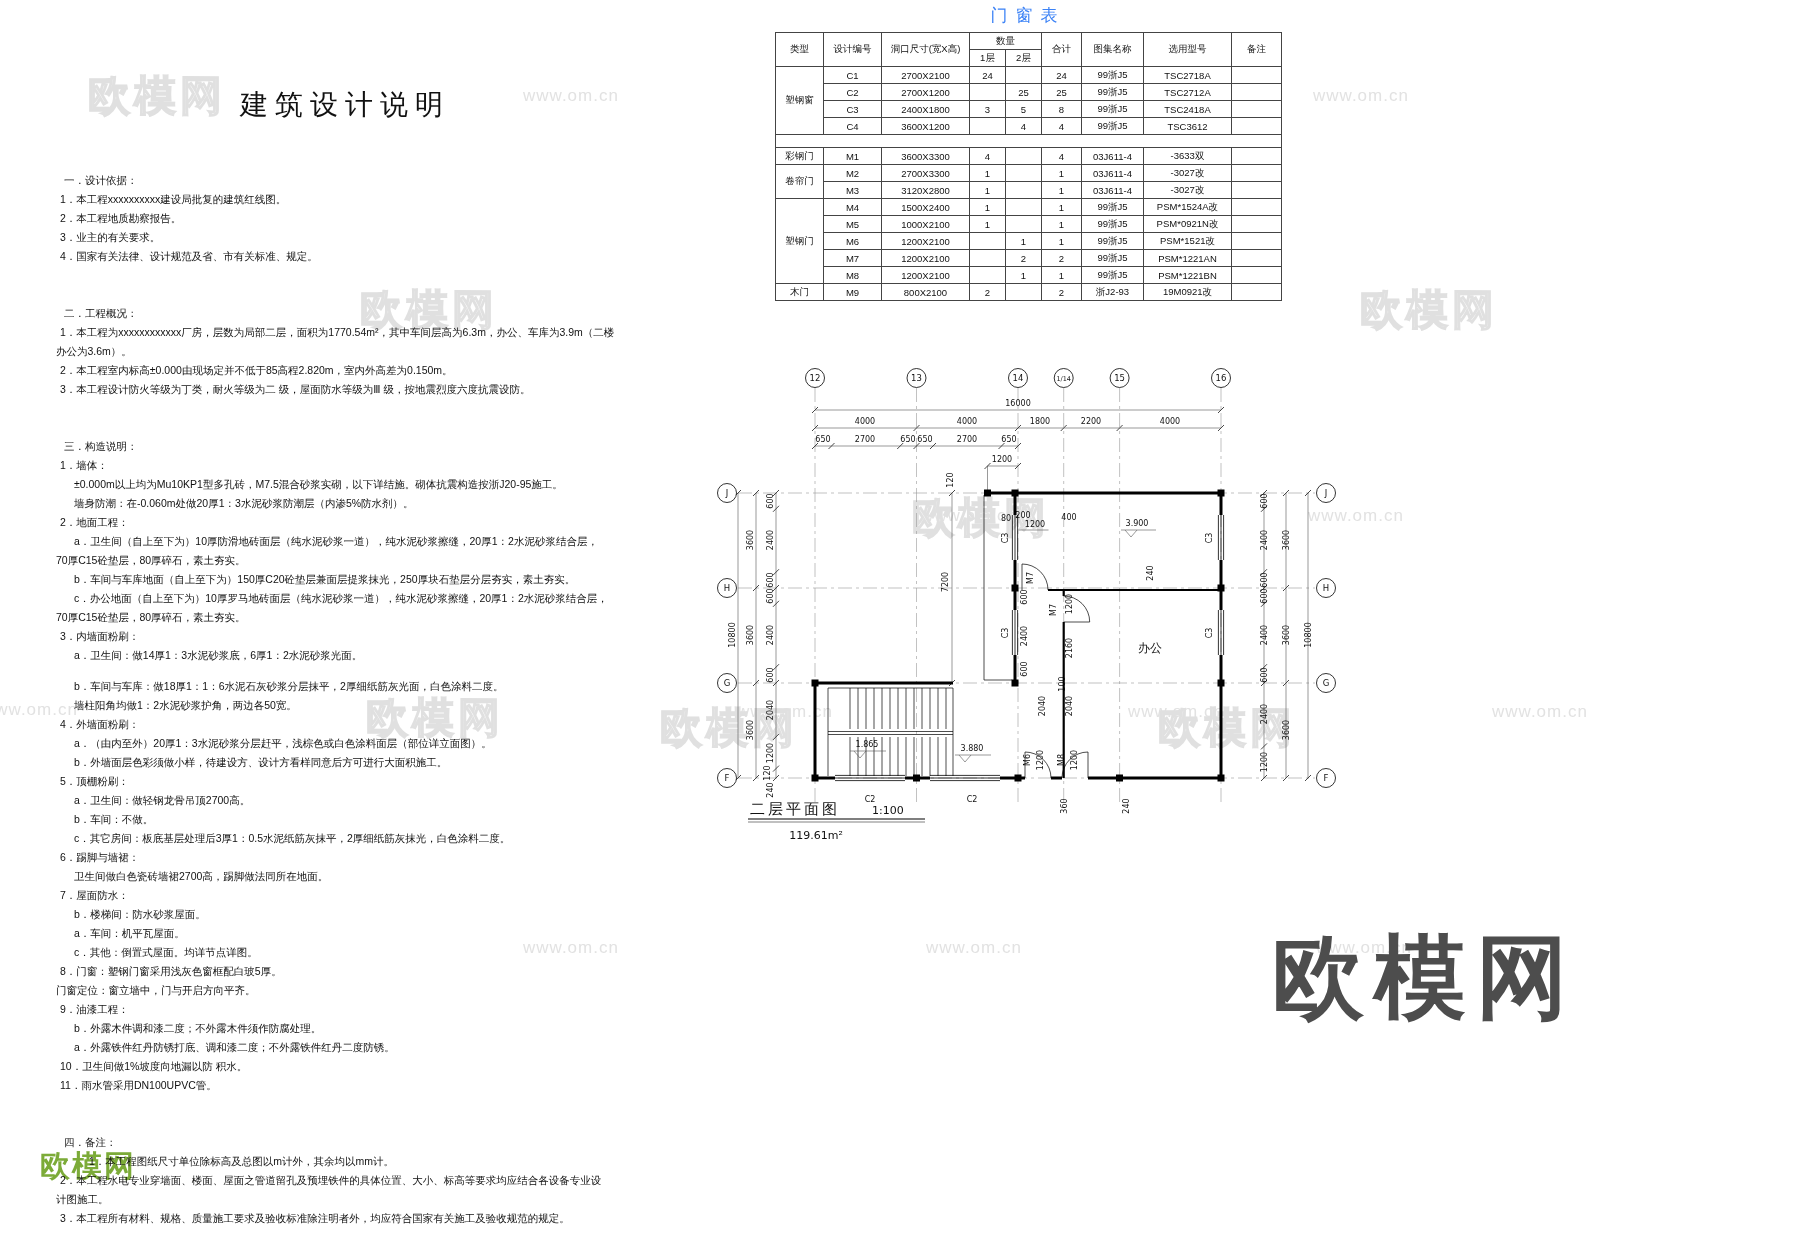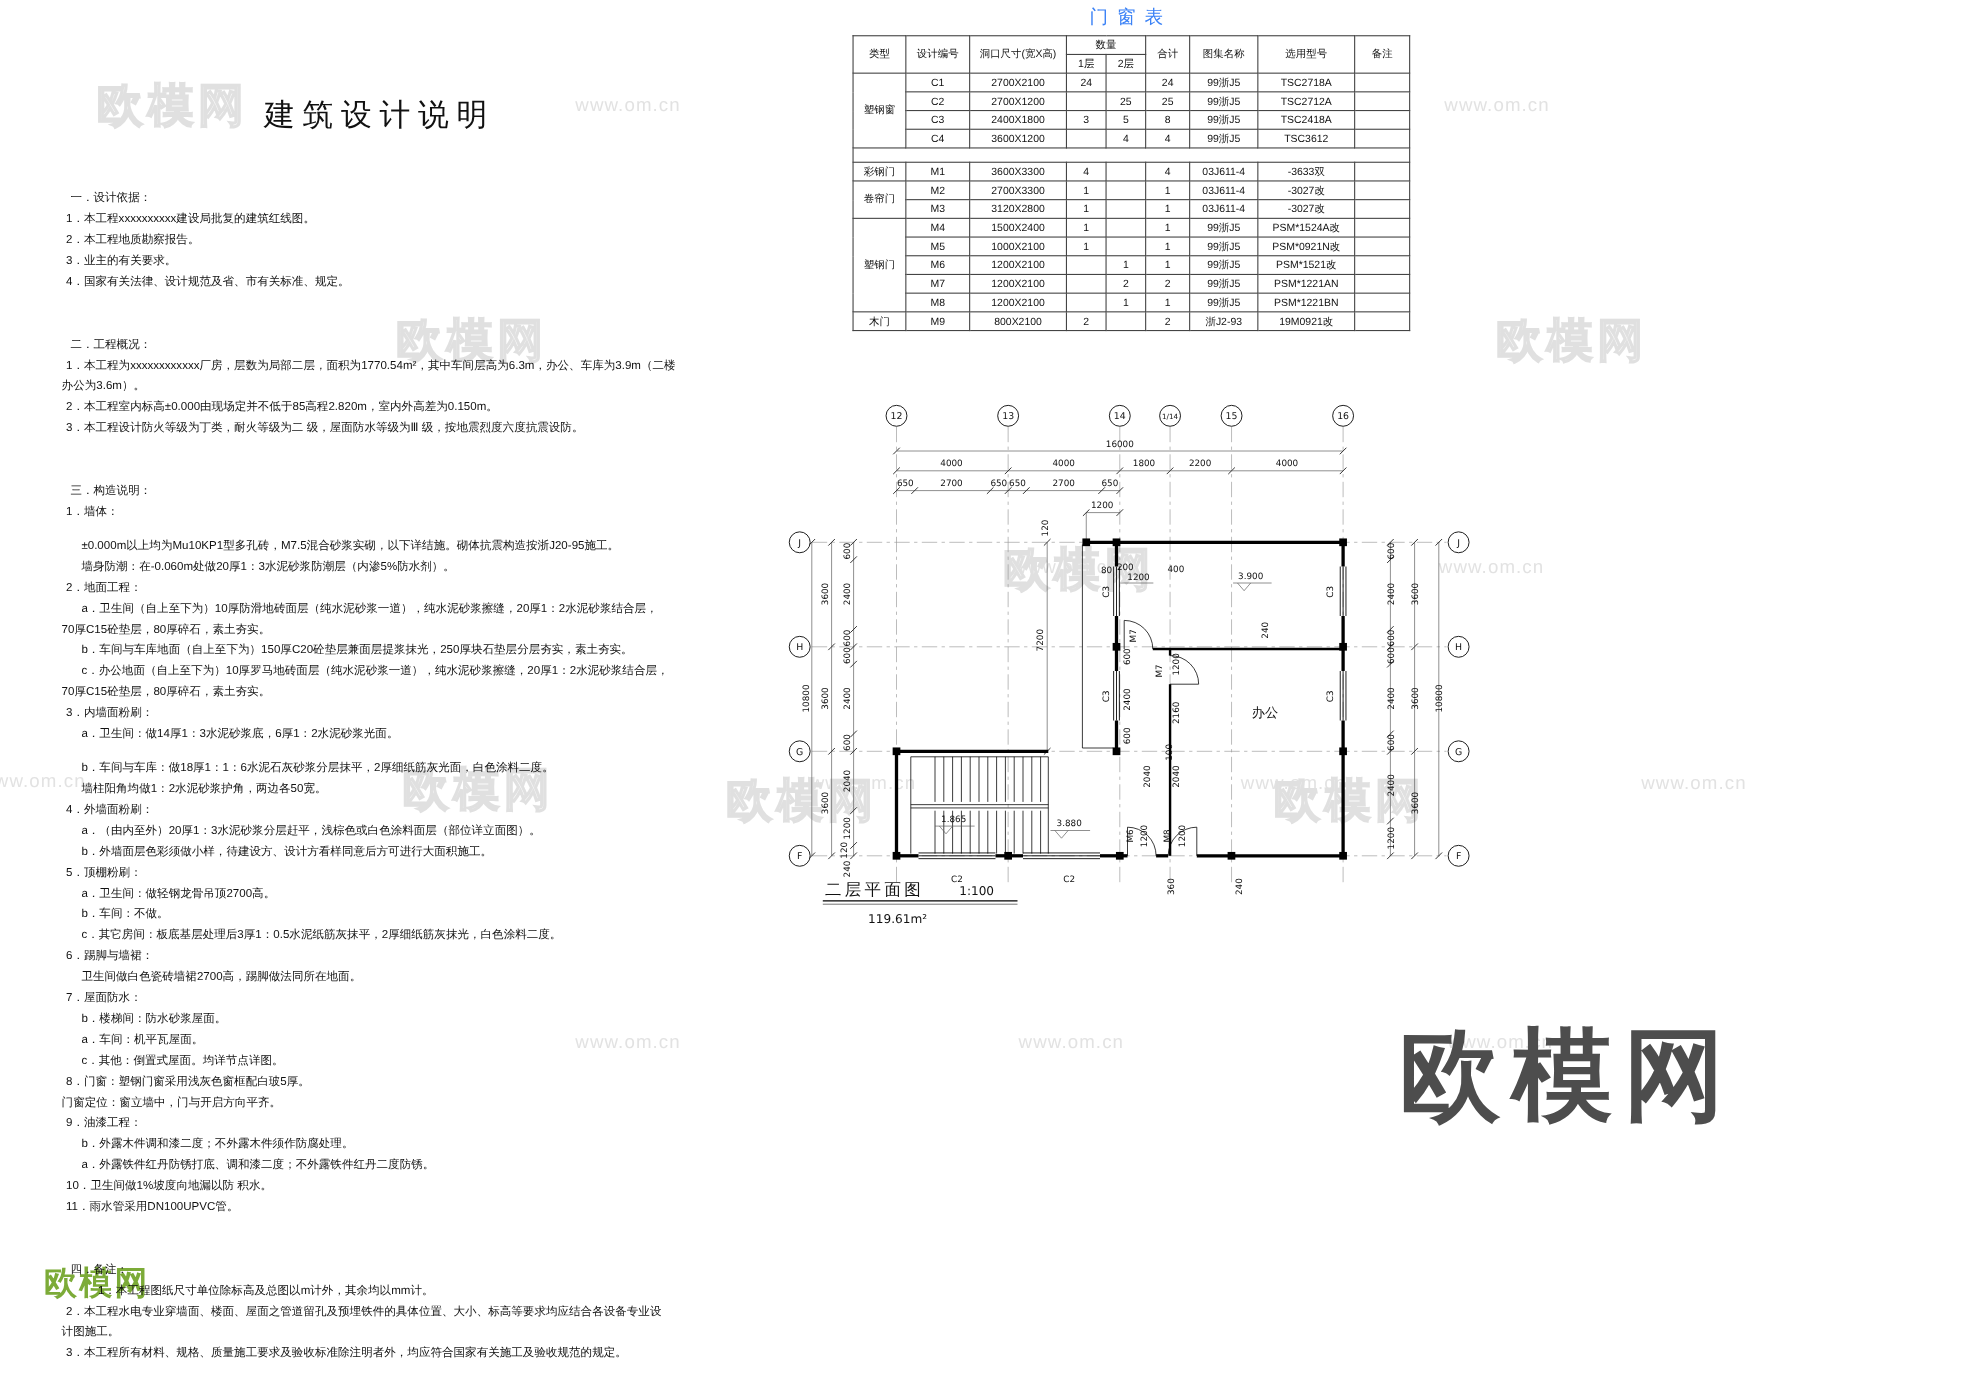--- a/index.html
+++ b/index.html
@@ -84,21 +84,21 @@
       <div class="note-line" style="padding-left: 0px;">&nbsp;</div>
       <div class="note-line" style="padding-left: 8px;">二．工程概况：</div>
       <div class="note-line" style="padding-left: 4px;">1．本工程为xxxxxxxxxxxx厂房，层数为局部二层，面积为1770.54m²，其中车间层高为6.3m，办公、车库为3.9m（二楼</div>
       <div class="note-line" style="padding-left: 0px;">办公为3.6m）。</div>
       <div class="note-line" style="padding-left: 4px;">2．本工程室内标高±0.000由现场定并不低于85高程2.820m，室内外高差为0.150m。</div>
       <div class="note-line" style="padding-left: 4px;">3．本工程设计防火等级为丁类，耐火等级为二 级，屋面防水等级为Ⅲ 级，按地震烈度六度抗震设防。</div>
       <div class="note-line" style="padding-left: 0px;">&nbsp;</div>
       <div class="note-line" style="padding-left: 0px;">&nbsp;</div>
       <div class="note-line" style="padding-left: 8px;">三．构造说明：</div>
       <div class="note-line" style="padding-left: 4px;">1．墙体：</div>
-      <div class="note-line" style="padding-left: 18px; margin-top: 12px;">±0.000m以上均为Mu10KP1型多孔砖，M7.5混合砂浆实砌，以下详结施。砌体抗震构造按浙J20-95施工。</div>
+      <div class="note-line" style="padding-left: 18px;">±0.000m以上均为Mu10KP1型多孔砖，M7.5混合砂浆实砌，以下详结施。砌体抗震构造按浙J20-95施工。</div>
       <div class="note-line" style="padding-left: 18px;">墙身防潮：在-0.060m处做20厚1：3水泥砂浆防潮层（内渗5%防水剂）。</div>
       <div class="note-line" style="padding-left: 4px;">2．地面工程：</div>
       <div class="note-line" style="padding-left: 18px;">a．卫生间（自上至下为）10厚防滑地砖面层（纯水泥砂浆一道），纯水泥砂浆擦缝，20厚1：2水泥砂浆结合层，</div>
       <div class="note-line" style="padding-left: 0px;">70厚C15砼垫层，80厚碎石，素土夯实。</div>
       <div class="note-line" style="padding-left: 18px;">b．车间与车库地面（自上至下为）150厚C20砼垫层兼面层提浆抹光，250厚块石垫层分层夯实，素土夯实。</div>
       <div class="note-line" style="padding-left: 18px;">c．办公地面（自上至下为）10厚罗马地砖面层（纯水泥砂浆一道），纯水泥砂浆擦缝，20厚1：2水泥砂浆结合层，</div>
       <div class="note-line" style="padding-left: 0px;">70厚C15砼垫层，80厚碎石，素土夯实。</div>
       <div class="note-line" style="padding-left: 4px;">3．内墙面粉刷：</div>
       <div class="note-line" style="padding-left: 18px;">a．卫生间：做14厚1：3水泥砂浆底，6厚1：2水泥砂浆光面。</div>
       <div class="note-line" style="padding-left: 18px; margin-top: 12px;">b．车间与车库：做18厚1：1：6水泥石灰砂浆分层抹平，2厚细纸筋灰光面，白色涂料二度。</div>

